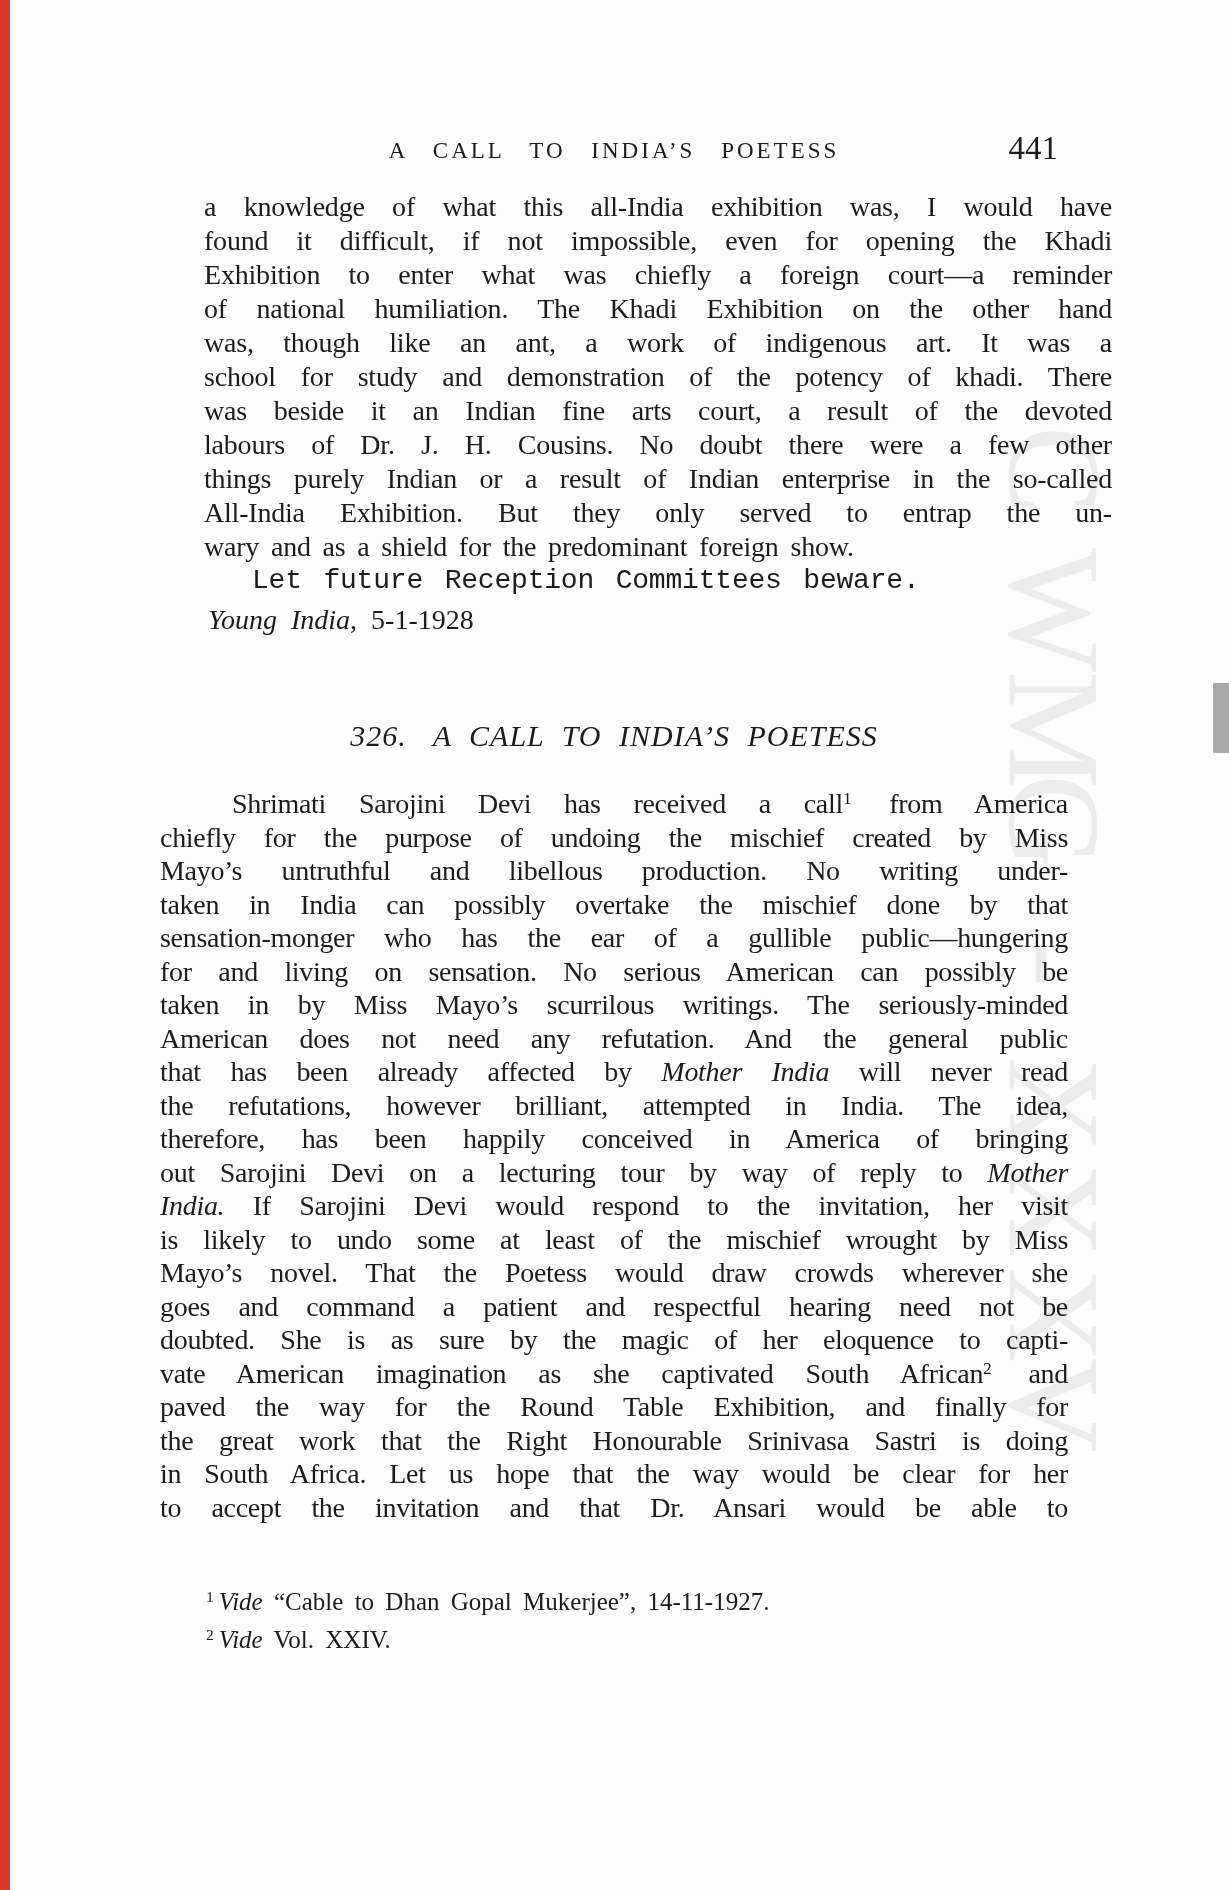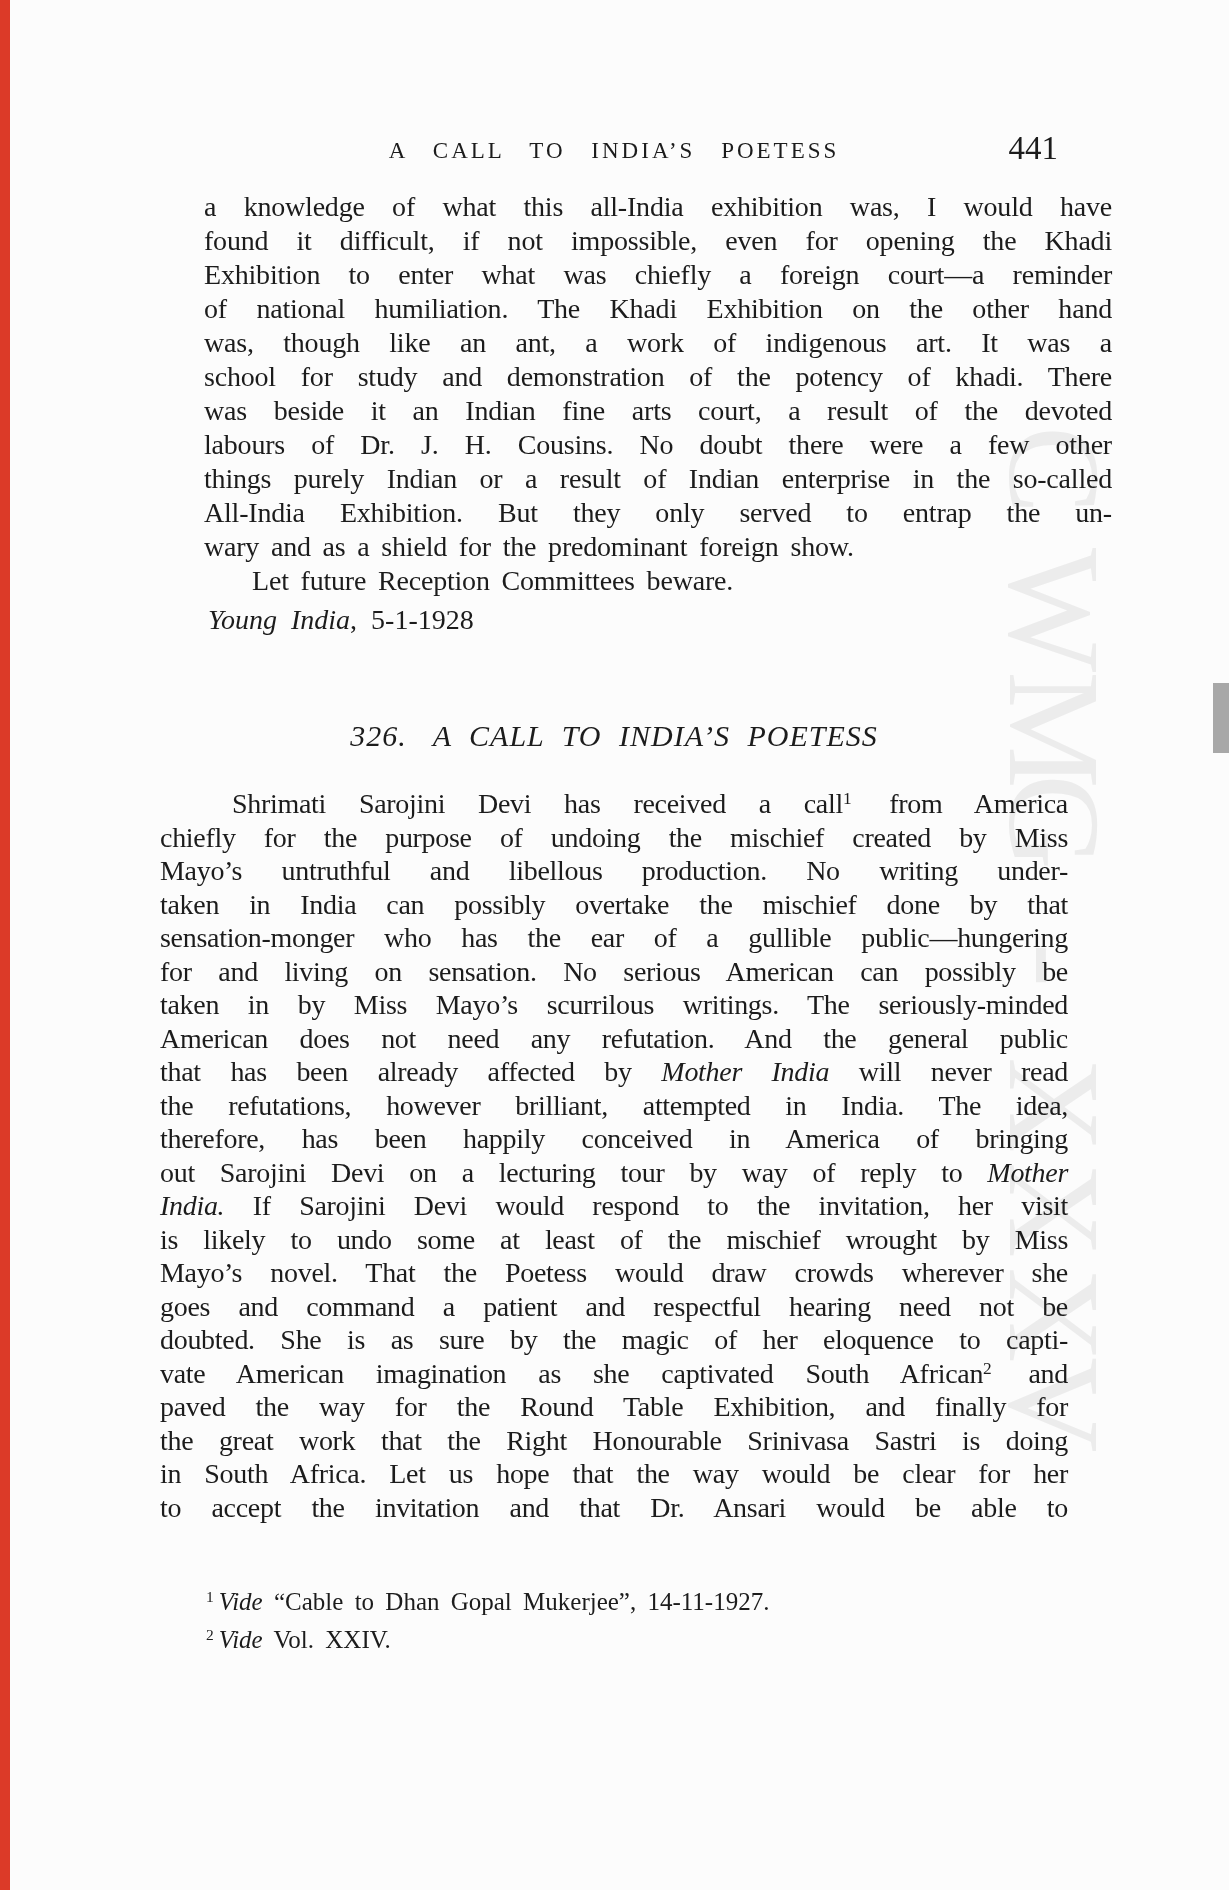--- a/index.html
+++ b/index.html
@@ -35,21 +35,21 @@
     position:absolute;left:50%;transform:translateX(-50%);top:8px;
     font-size:23px;letter-spacing:3px;word-spacing:17px;white-space:nowrap;
   }
   .page-number{position:absolute;right:10px;top:0;font-size:33px;}
 
   .para1{position:absolute;top:190px;left:0;width:100%;font-size:28px;line-height:34px;letter-spacing:-0.2px;margin-left:44px;}
   .para2{position:absolute;top:787px;left:0;width:100%;font-size:28px;line-height:33.5px;letter-spacing:-0.3px;}
 
   .jline{text-align:justify;text-align-last:justify;white-space:normal;}
   .jline.endp{text-align-last:left;}
-  .ind48{padding-left:48px;}
+  .ind48{padding-left:48px;font-family:Liberation Mono, monospace;}
   .ind72{padding-left:72px;}
   .wsp{word-spacing:5px;}
 
   .source-line{position:absolute;top:604px;left:0;width:100%;font-size:28px;word-spacing:7px;padding-left:48px;box-sizing:border-box;}
   .it{font-style:italic;text-align:right;}
 
   .section-heading{
     position:absolute;top:719px;left:0;width:100%;text-align:center;
     font-style:italic;font-size:30px;letter-spacing:1px;word-spacing:9px;white-space:nowrap;
   }

